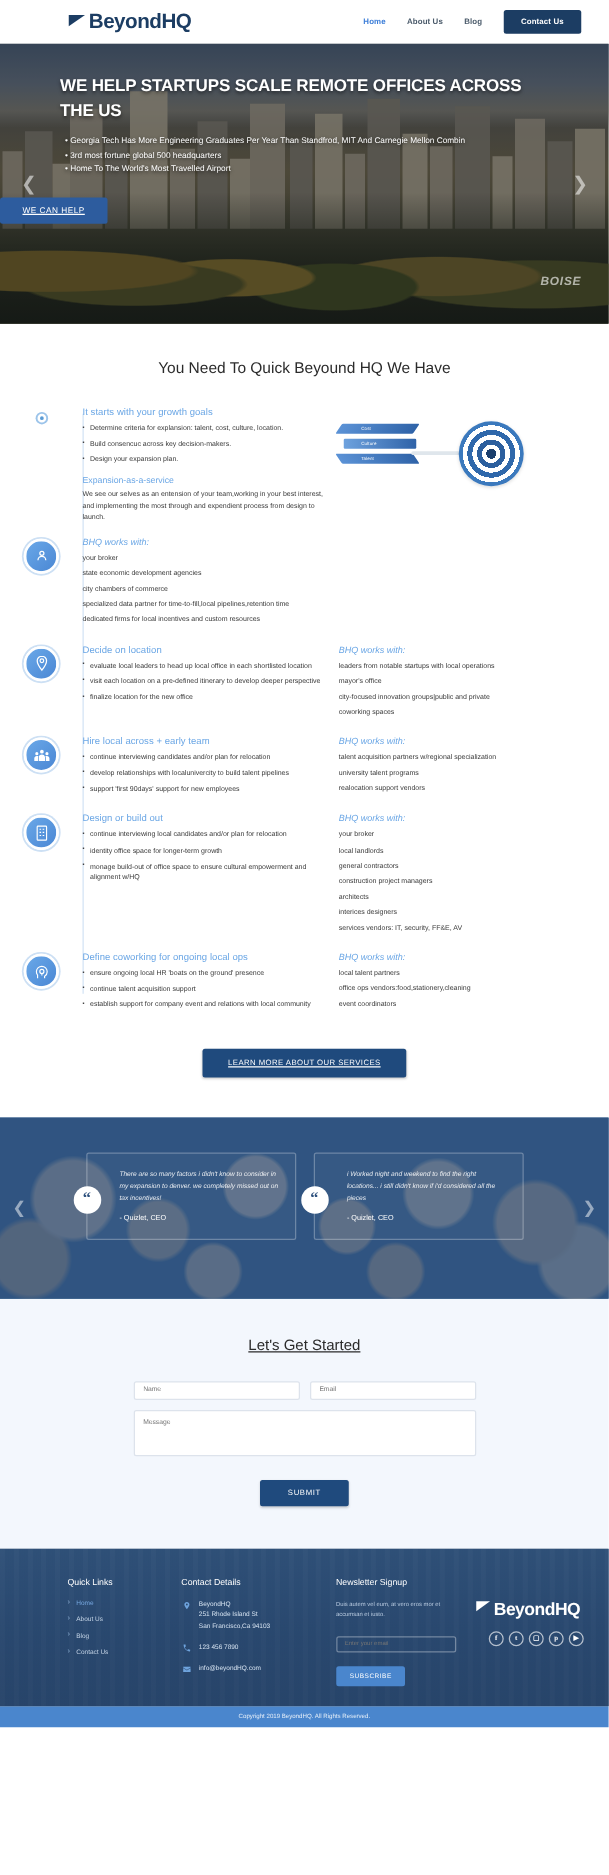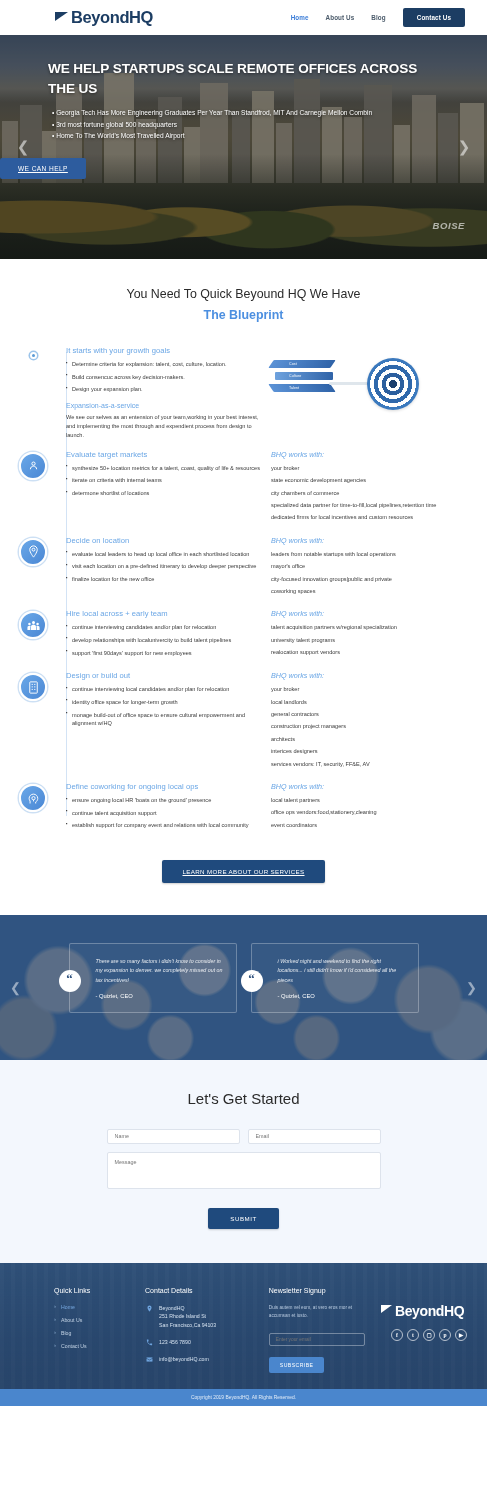--- a/index.html
+++ b/index.html
@@ -408,24 +408,25 @@
   .test-arrow.left { left: 10px; }
   .test-arrow.right { right: 10px; }
 
   
   .contact {
     background: #f3f7fd;
     padding: 30px 0 34px;
     text-align: center;
   }
   .contact h2 {
-    font-size: 15px;
+    font-size: 12px;
     font-weight: normal;
     color: #2b2b2b;
     margin-bottom: 22px;
+    text-decoration: underline;
   }
   .form-row {
     display: flex;
     gap: 8px;
     justify-content: center;
     margin-bottom: 8px;
   }
   .contact input, .contact textarea {
     border: 1px solid #dde3ec;
     background: #ffffff;
@@ -626,21 +627,20 @@
       <div>• 3rd most fortune global 500 headquarters</div>
       <div>• Home To The World's Most Travelled Airport</div>
     </div>
     <a href="#" class="hero-btn">WE CAN HELP</a>
   </div>
   <div class="hero-city-label">BOISE</div>
 </section>
 
 <section class="blueprint">
   <h1 class="bp-heading">You Need To Quick Beyound HQ We Have</h1>
-  <div class="bp-sub">The Blueprint</div>
 
   <div class="timeline">
     <div class="timeline-line"></div>
     <div id="steps-container">
         <div class="step">
           <div class="step-marker">
             <div class="dot-small"></div>
           </div>
           <div class="step-body">
             <div class="step-left">
@@ -672,28 +672,20 @@
         <div class="step">
           <div class="step-marker">
             <div class="icon-circle">
               <svg viewBox="0 0 24 24" fill="none" stroke="currentColor" stroke-width="1.6">
                 <circle cx="12" cy="9" r="2.6"></circle>
                 <path d="M7 18c0-2.8 2.2-5 5-5s5 2.2 5 5"></path>
               </svg>
             </div>
           </div>
           <div class="step-body">
-            <div class="step-left">
-              <div class="step-title">Evaluate target markets</div>
-              <ul class="step-list">
-                <li>synthesize 50+ location metrics for a talent, coast, quality of life &amp; resources</li>
-                <li>iterate on criteria with internal teams</li>
-                <li>determone shortlist of locations</li>
-              </ul>
-            </div>
             <div class="step-right">
               <div class="works-title">BHQ works with:</div>
               <ul class="works-list">
                 <li>your broker</li>
                 <li>state economic development agencies</li>
                 <li>city chambers of commerce</li>
                 <li>specialized data partner for time-to-fill,local pipelines,retention time</li>
                 <li>dedicated firms for local incentives and custom resources</li>
               </ul>
             </div>

